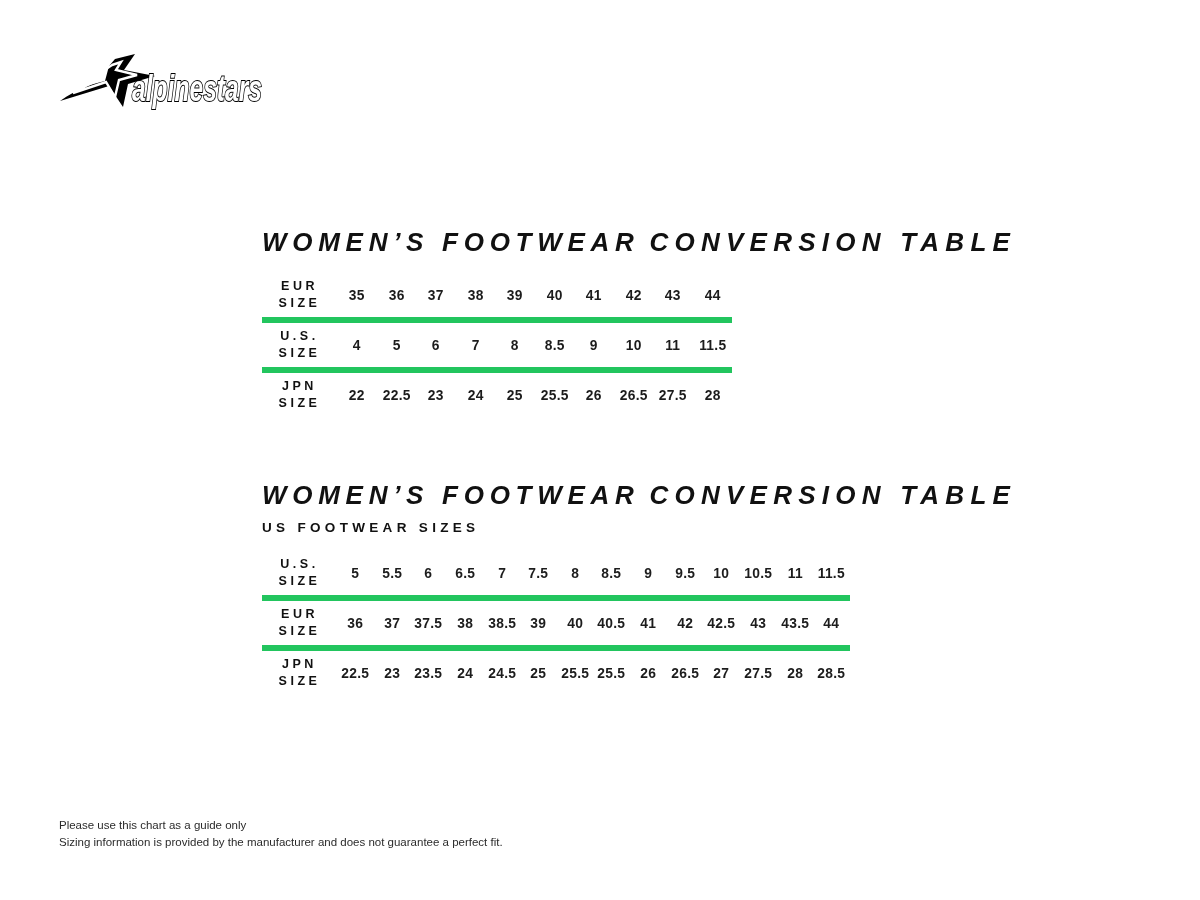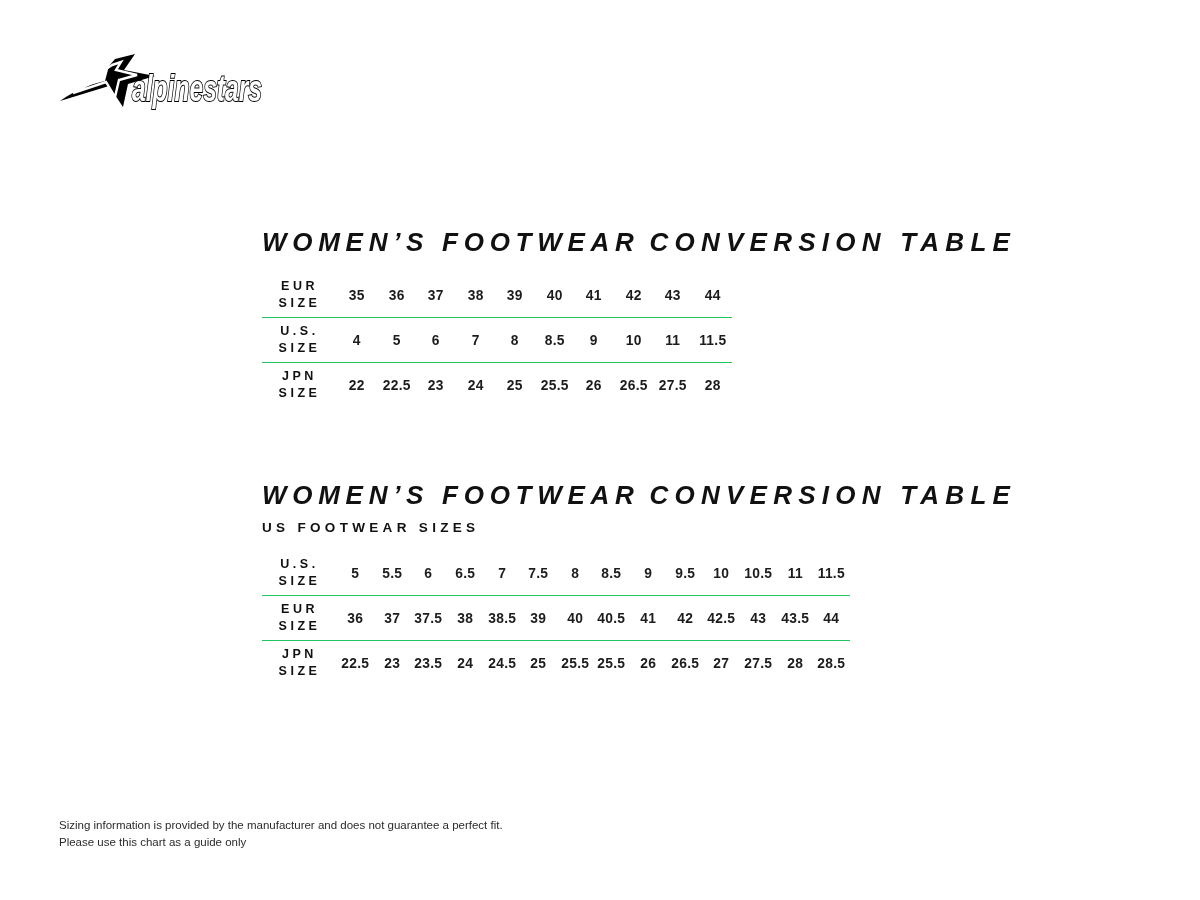--- a/index.html
+++ b/index.html
@@ -43,21 +43,21 @@
     color: #111;
   }
   .table { margin-top: 16px; }
   .t1 { width: 470px; }
   .t2 { width: 588px; }
   .trow {
     display: flex;
     align-items: center;
     height: 44px;
   }
-  .trow.divided { border-bottom: 1px solid #22c55e; justify-content: flex-end; }
+  .trow.divided { border-bottom: 6px solid #22c55e; justify-content: flex-end; }
   .tlabel {
     width: 75px;
     flex: 0 0 75px;
     text-align: center;
     font-size: 12.5px;
     font-weight: 700;
     letter-spacing: 0.28em;
     line-height: 1.35;
     color: #111;
   }
@@ -223,15 +223,15 @@
           <div class="tcell">27</div>
           <div class="tcell">27.5</div>
           <div class="tcell">28</div>
           <div class="tcell">28.5</div>
         </div>
       </div>
     </div>
 </div>
 
 <div class="footer">
+  <div>Please use this chart as a guide only</div>
   <div>Sizing information is provided by the manufacturer and does not guarantee a perfect fit.</div>
-  <div>Please use this chart as a guide only</div>
 </div>
 
 </body></html>

